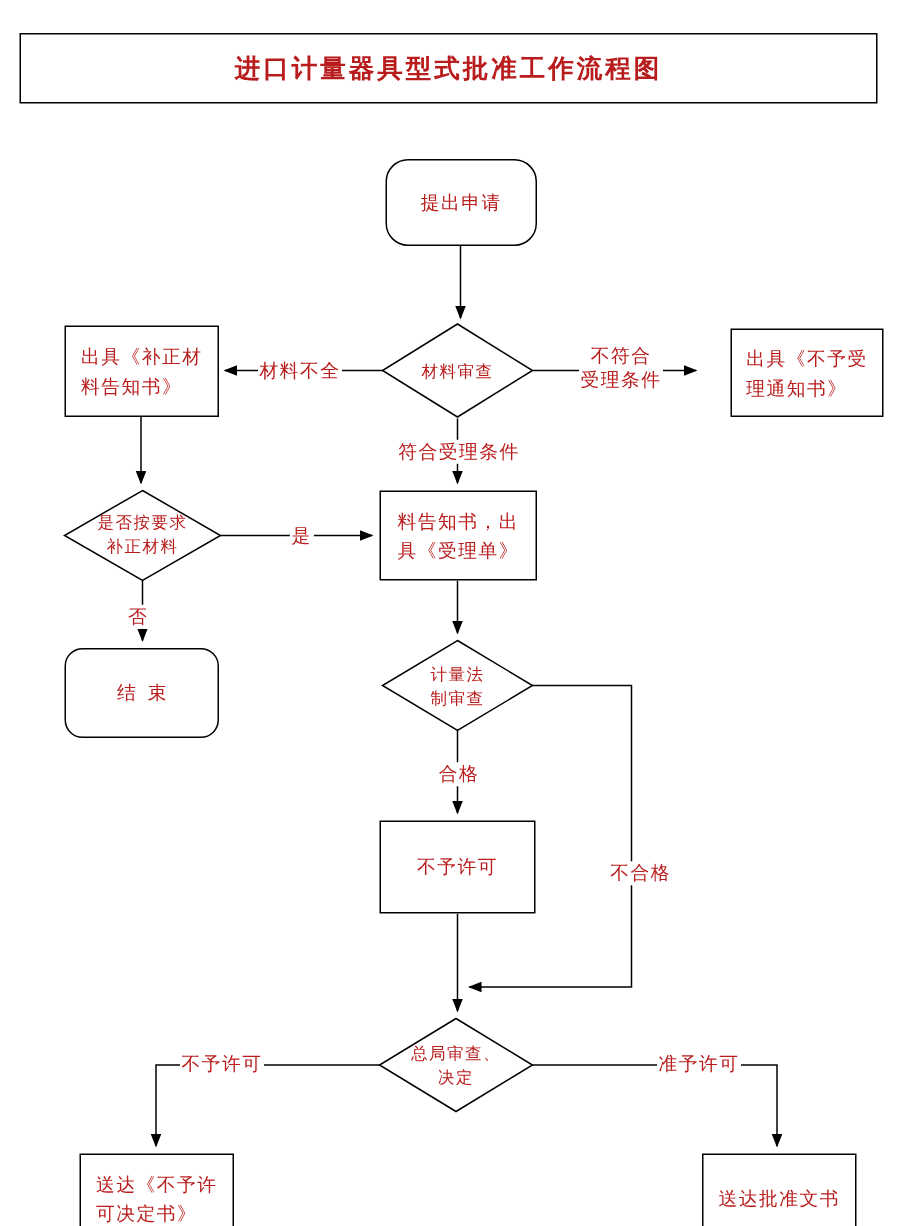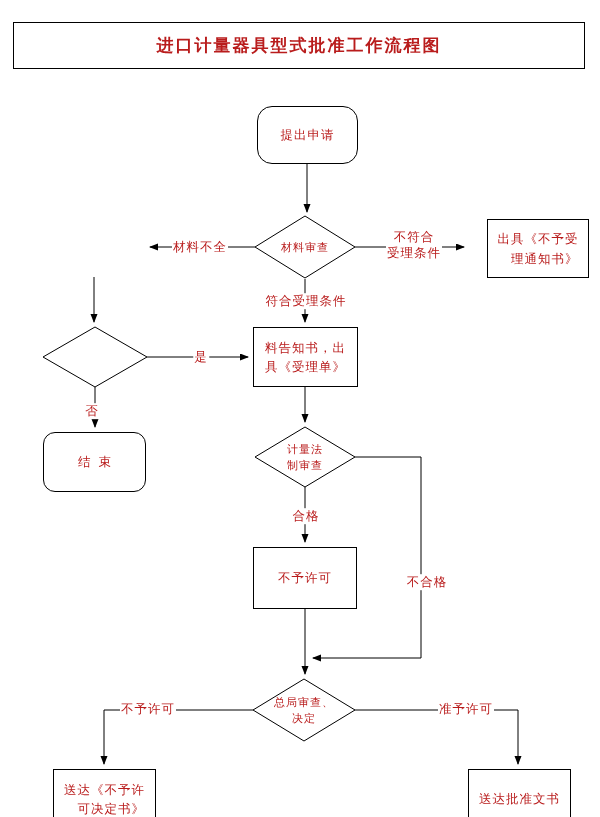--- a/index.html
+++ b/index.html
@@ -8,21 +8,21 @@
     font-family:"DejaVu Sans","Liberation Sans",sans-serif;color:#b91c1c;overflow:hidden;margin-top:14px;
   }
   .wires{position:absolute;left:0;top:0;}
   .title-box{
     position:absolute;left:13px;top:8px;width:572px;height:47px;
     border:1px solid #000;display:flex;align-items:center;justify-content:center;
     font-weight:bold;font-size:17px;letter-spacing:2px;box-sizing:border-box;
   }
   .node{
     position:absolute;border:1px solid #000;background:#fff;
-    display:flex;align-items:center;justify-content:center;text-align:right;
+    display:flex;align-items:center;justify-content:center;text-align:left;
     font-size:12.5px;line-height:1.55;letter-spacing:1px;white-space:pre-line;
     box-sizing:border-box;
   }
   .rounded{border-radius:15px;}
   .wide{letter-spacing:8px;padding-left:8px;border-radius:12px;}
   .dtext{
     position:absolute;transform:translate(-50%,-50%);text-align:center;
     font-size:11px;line-height:1.45;letter-spacing:1px;white-space:pre-line;
   }
   .elabel{
@@ -62,37 +62,41 @@
     <polygon points="305,413 355,443 305,473 255,443" fill="#fff" stroke="#000" stroke-width="1"></polygon>
     <polygon points="304,665 355,696 304,727 253,696" fill="#fff" stroke="#000" stroke-width="1"></polygon>
   </svg>
 
   <div class="title-box">
     <span>进口计量器具型式批准工作流程图</span>
   </div>
 
   <div class="node rounded" style="left:257px;top:92px;width:101px;height:58px">提出申请</div>
 
+  <div class="node" style="left:43px;top:203px;width:103px;height:61px">出具《补正材
+料告知书》</div>
 
   <div class="node" style="left:487px;top:205px;width:102px;height:59px">出具《不予受
 理通知书》</div>
 
   <div class="node" style="left:253px;top:313px;width:105px;height:60px">料告知书，出
 具《受理单》</div>
 
   <div class="node wide" style="left:43px;top:418px;width:103px;height:60px">结束</div>
 
   <div class="node" style="left:253px;top:533px;width:104px;height:62px">不予许可</div>
 
   <div class="node" style="left:468px;top:755px;width:103px;height:60px">送达批准文书</div>
 
   <div class="node" style="left:53px;top:755px;width:103px;height:60px">送达《不予许
 可决定书》</div>
 
   <div class="dtext" style="left:305px;top:234px">材料审查</div>
+  <div class="dtext" style="left:95px;top:343px">是否按要求
+补正材料</div>
   <div class="dtext" style="left:305px;top:444px">计量法
 制审查</div>
   <div class="dtext" style="left:304px;top:697px">总局审查、
 决定</div>
 
   <div class="elabel" style="left:200px;top:233px">材料不全</div>
   <div class="elabel" style="left:414px;top:231px">不符合
 受理条件</div>
   <div class="elabel" style="left:306px;top:287px">符合受理条件</div>
   <div class="elabel" style="left:201px;top:343px">是</div>

